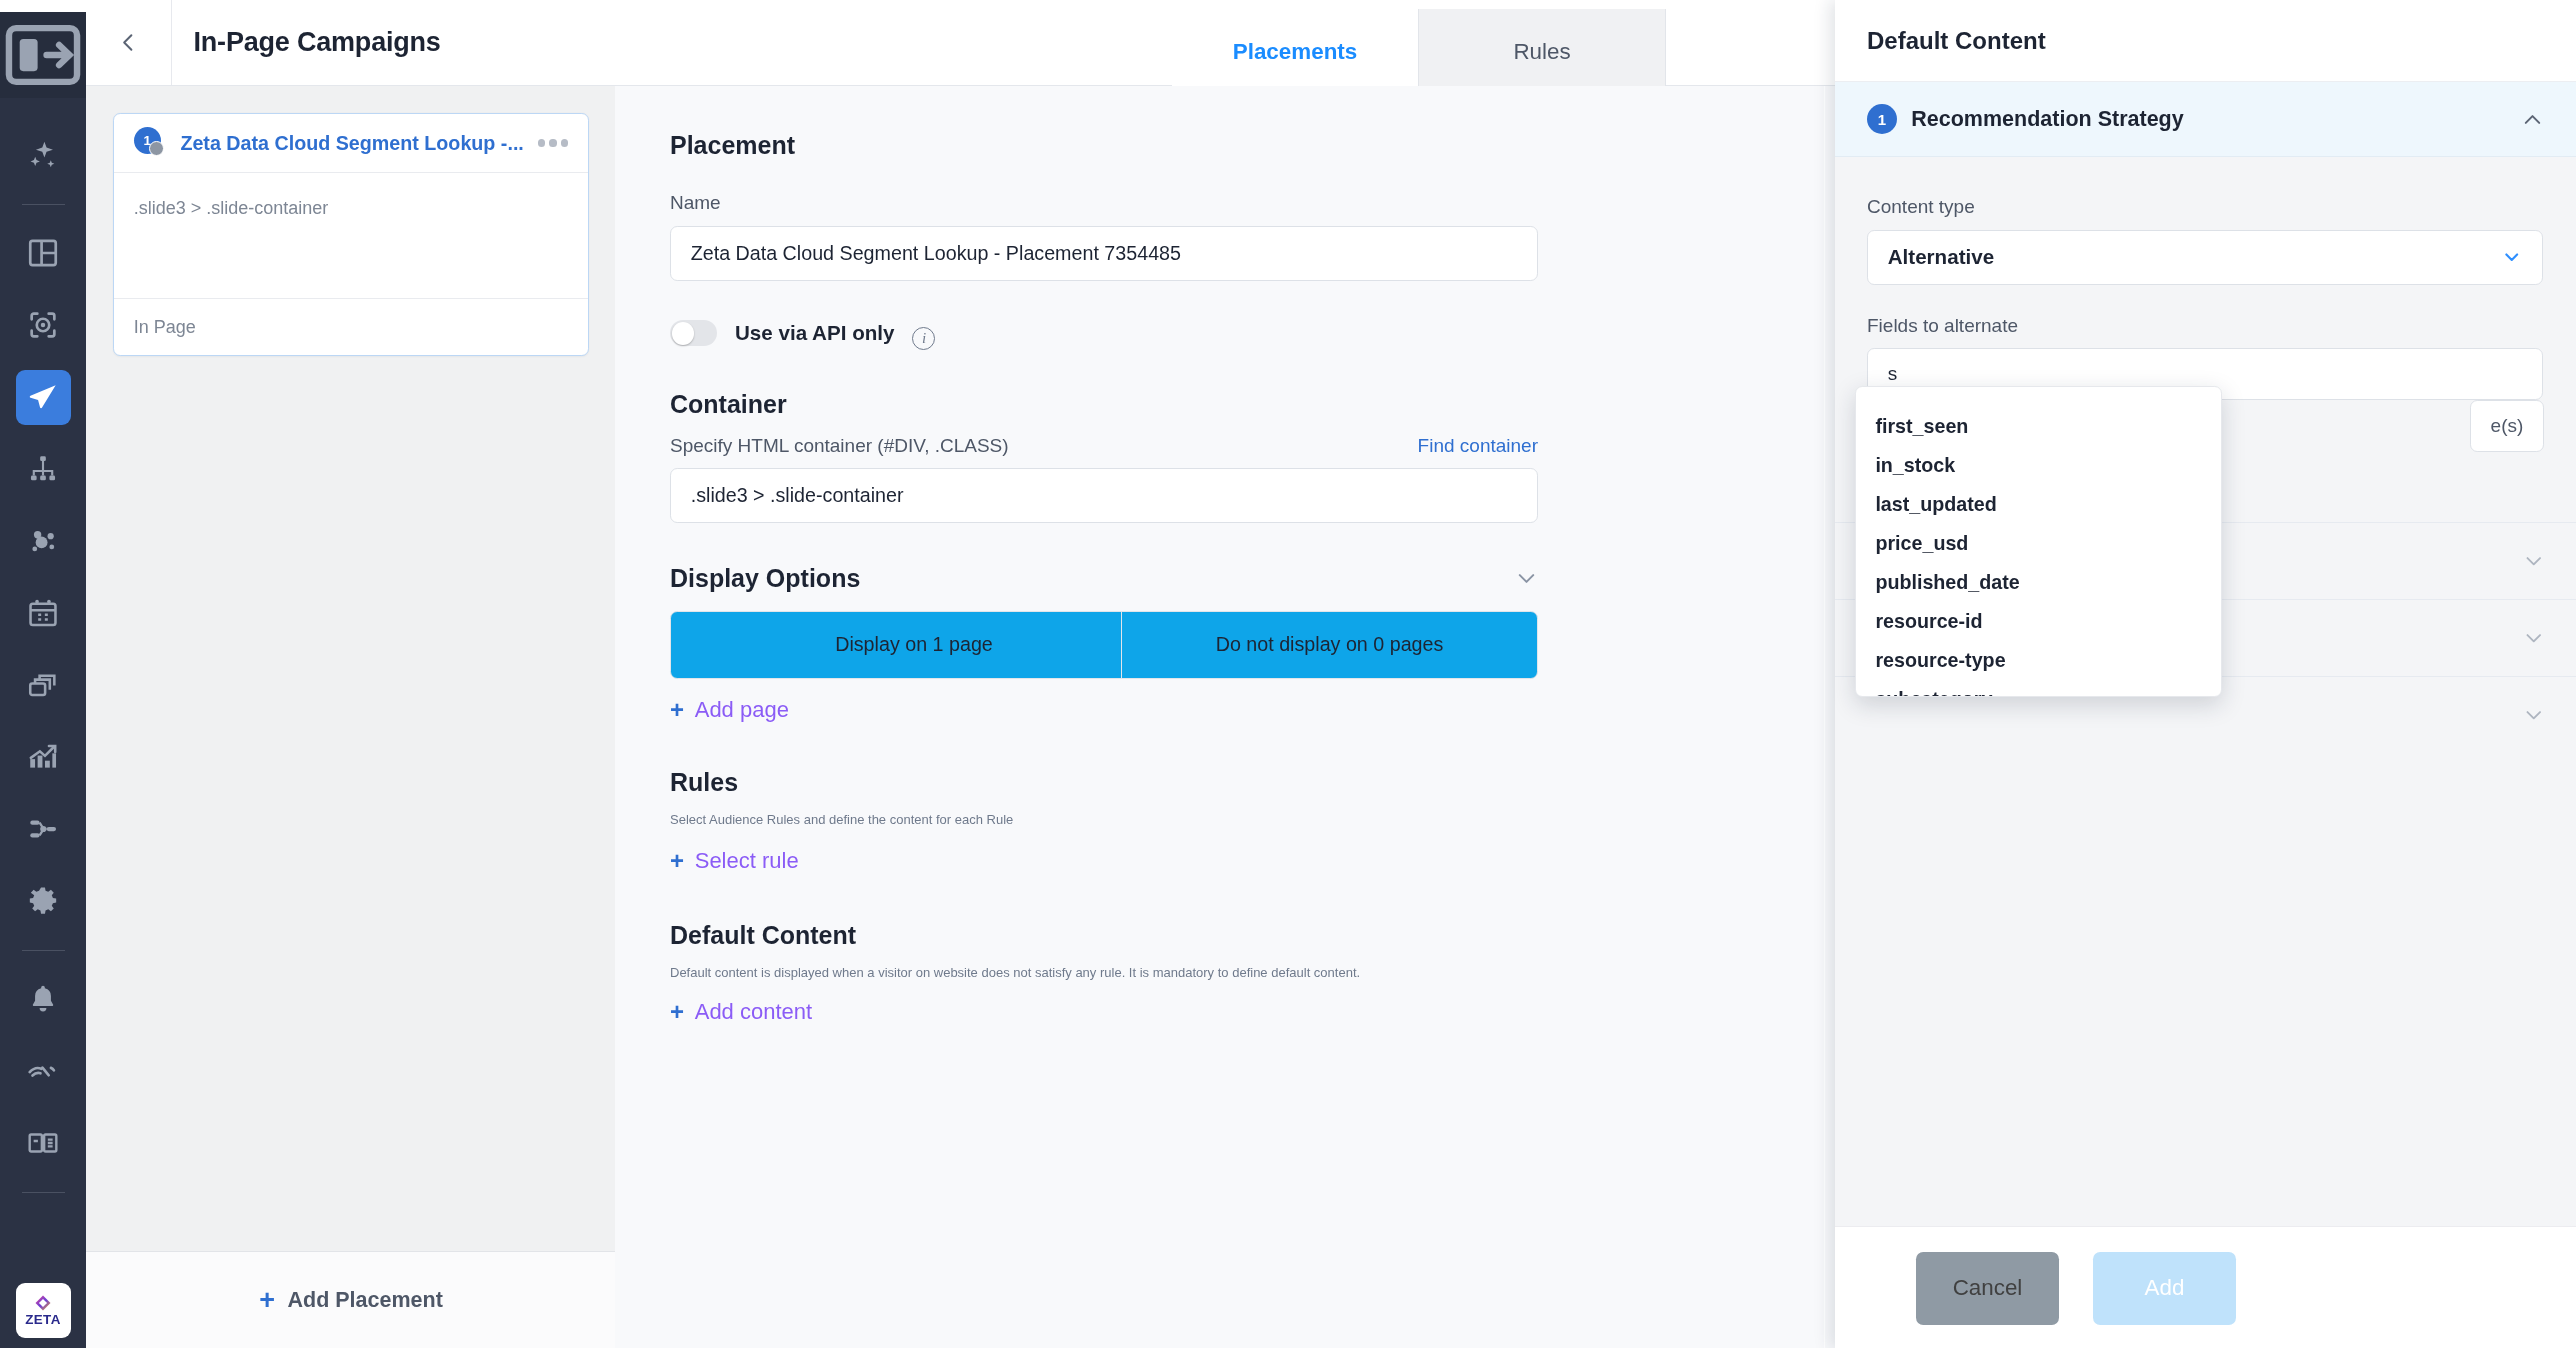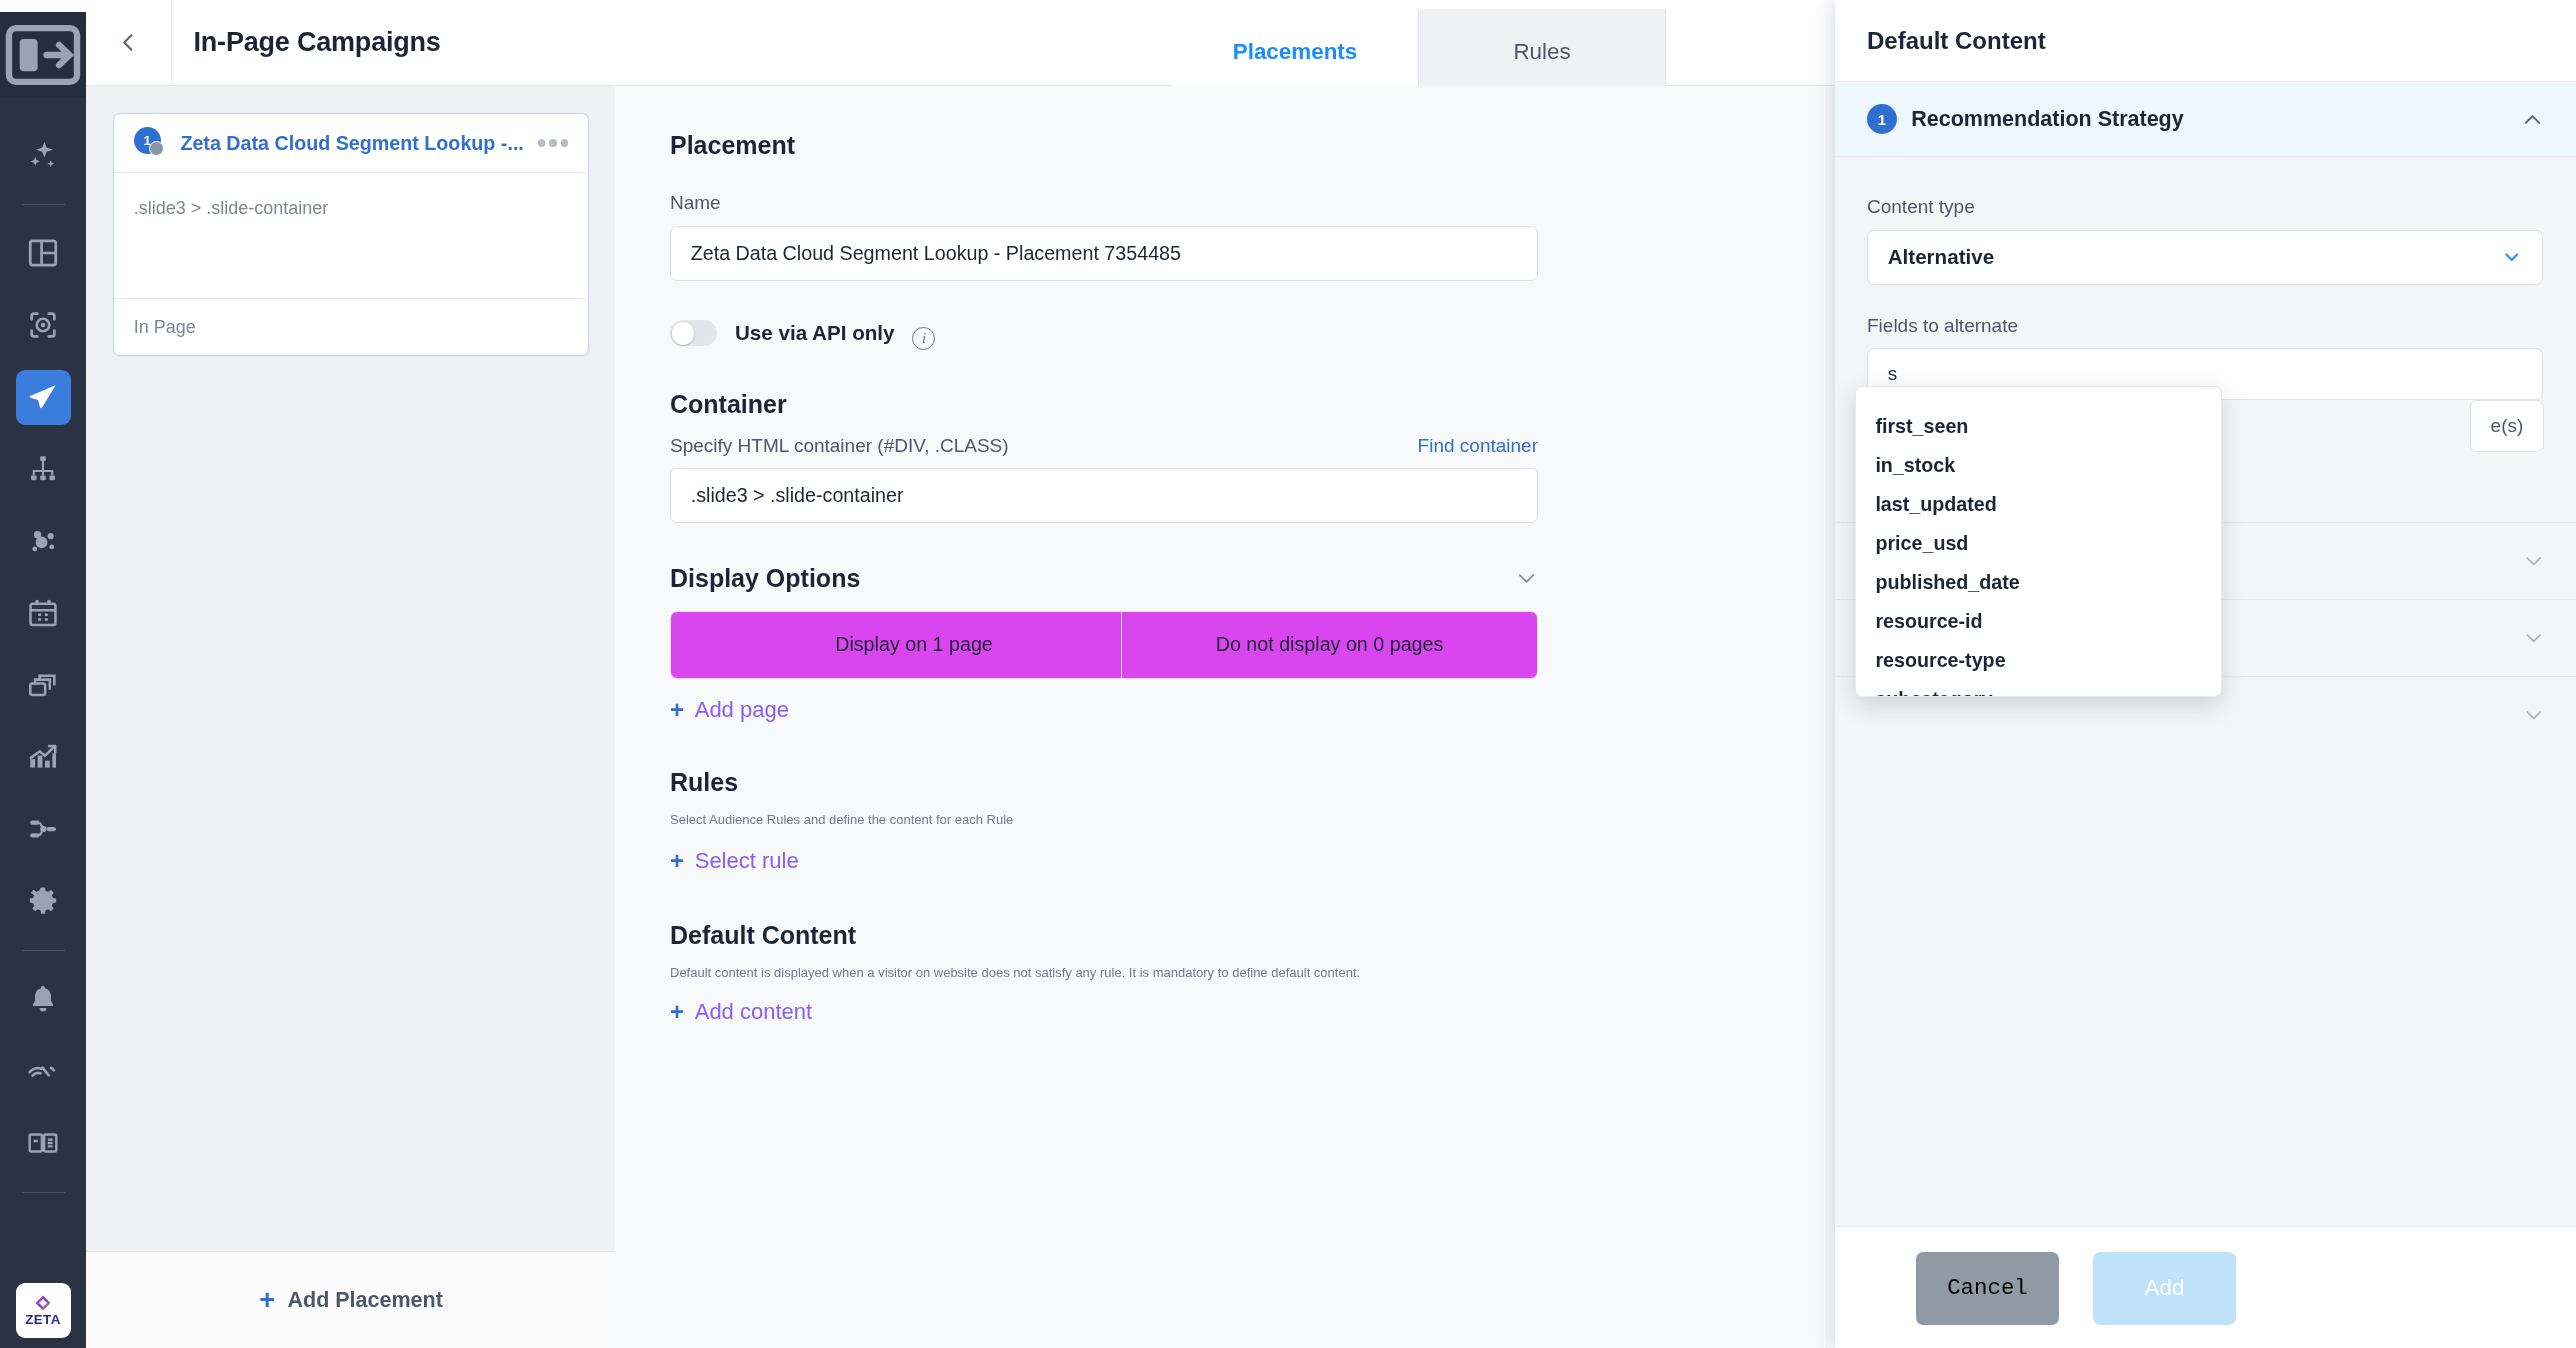--- a/index.html
+++ b/index.html
@@ -169,21 +169,21 @@
     width: 868px; display: flex; align-items: baseline; justify-content: space-between;
   }
   .subline { font-size: 19px; color: #4e5767; }
   .link { font-size: 19px; color: #2f6fd0; cursor: pointer; }
   .sechead-row {
     width: 868px; display: flex; align-items: center; justify-content: space-between;
   }
   .chev { color: #8a94a4; cursor: pointer; }
   .chev svg { width: 23px; height: 23px; display: block; }
   .pages-box {
-    width: 868px; height: 68px; background: #d946ef;
+    width: 868px; height: 68px; background: #0ea5e9;
     border: 0.9px solid #e2e5ea; border-radius: 7.2px; display: flex; overflow: hidden; padding-left: 36px;
   }
   .pages-box > div {
     flex: 1 1 50%; display: flex; align-items: center; justify-content: center;
     font-size: 19.7px; color: #1d2433; cursor: pointer;
   }
   .pages-box > div:first-child { border-right: 0.9px solid #e2e5ea; }
   .addlink { display: flex; align-items: center; gap: 10.7px; cursor: pointer; }
   .addlink .plus { color: #2f6fd0; font-size: 24px; line-height: 1; font-weight: bold; }
   .addlink .lbl { font-size: 22px; color: #8b5cf6; }
@@ -288,21 +288,21 @@
 
   .dw-foot {
     height: 123px; background: #fff; border-top: 0.9px solid #ececf0;
     display: flex; align-items: center; padding-left: 81px; gap: 34px;
   }
   .btn {
     height: 73px; min-width: 143px; border-radius: 7.2px;
     display: flex; align-items: center; justify-content: center;
     font-size: 22.4px; cursor: pointer;
   }
-  .btn.cancel { background: #8f9aa4; color: #000000; font-family: Liberation Mono, monospace; }
+  .btn.cancel { background: #8f9aa4; color: #404040; }
   .btn.add { background: #bfe2fb; color: #ffffff; }
 </style>
 </head>
 <body>
 
 <div id="root">
 
   <div class="rail">
     <div class="rail-top">
       <svg viewBox="0 0 24 24" fill="none" stroke="#9aa3b2" stroke-width="1.8">

